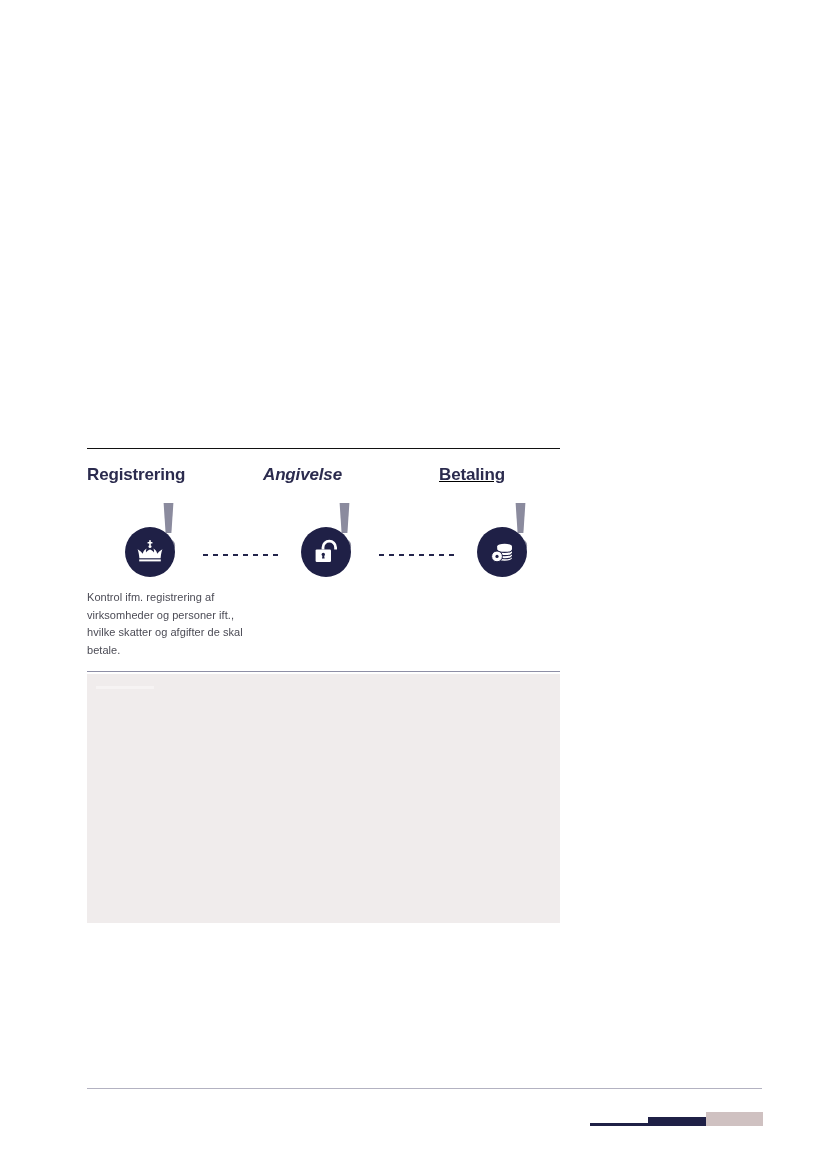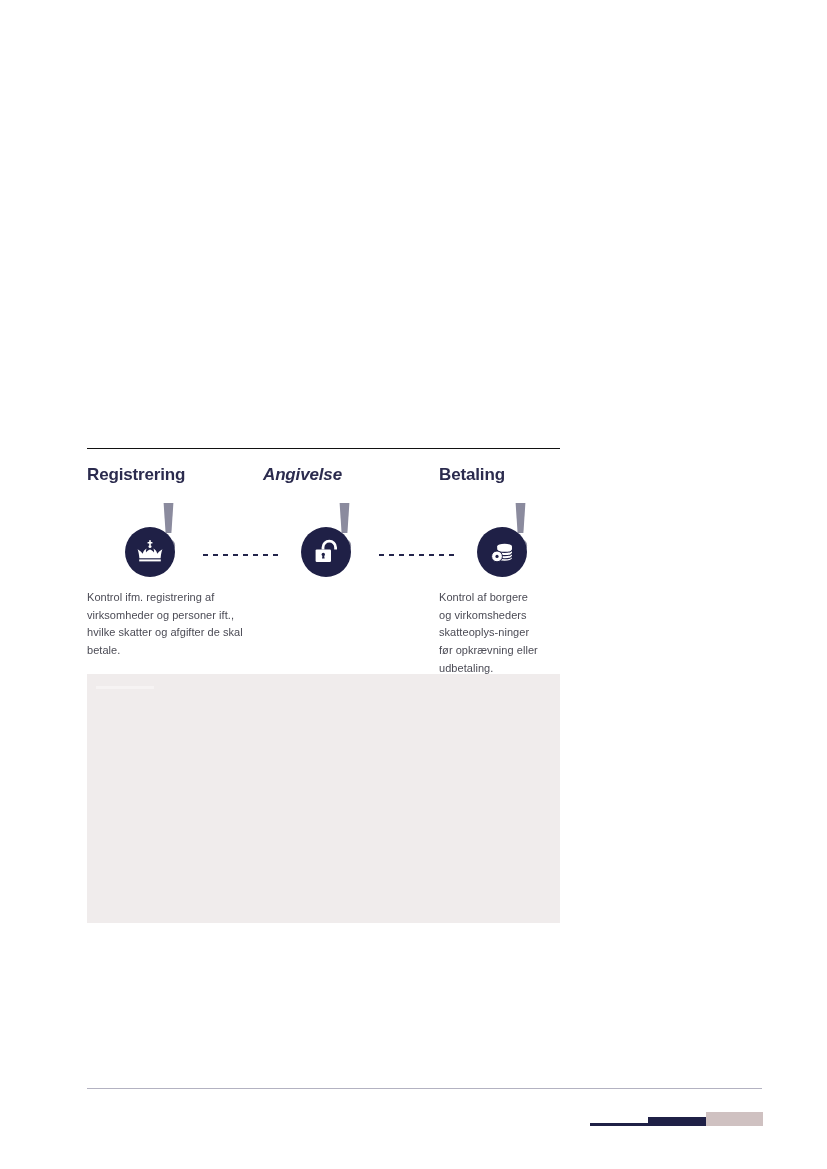--- a/index.html
+++ b/index.html
@@ -43,21 +43,21 @@
     position: relative;
     width: 100%;
   }
 
   .col {
     position: relative;
     box-sizing: border-box;
   }
   .col-1 { width: 176px; }
   .col-2 { width: 176px; font-style: italic; }
-  .col-3 { width: 121px; }
+  .col-3 { width: 121px; text-decoration: underline; }
 
   .col-heading {
     margin: 0;
     padding-top: 17px;
     font-size: 17px;
     font-weight: bold;
     letter-spacing: -0.15px;
     color: #2b2b4e;
     line-height: 1.1;
   }
@@ -304,21 +304,20 @@
                 <path d="M10.2 15.9 A7.4 2.7 0 0 0 25.0 15.9" fill="none" stroke="#1f2046" stroke-width="1.1"></path>
                 <path d="M10.2 19.1 A7.4 2.7 0 0 0 25.0 19.1" fill="none" stroke="#1f2046" stroke-width="1.1"></path>
 
                 <circle cx="10.0" cy="19.4" r="5.4" fill="#ffffff" stroke="#1f2046" stroke-width="1.0"></circle>
                 <circle cx="10.0" cy="19.4" r="1.6" fill="#1f2046"></circle>
               </svg>
             </div>
           </div>
         </div>
 
-        <p class="col-body">Kontrol af borgere og virkomsheders skatteoplys-ninger før opkrævning eller udbetaling.</p>
       </div>
 
     </div>
 
     <div class="rule-bottom"></div>
   </div>
 
   <div class="grey-panel">
     <div class="grey-panel-streak"></div>
   </div>

